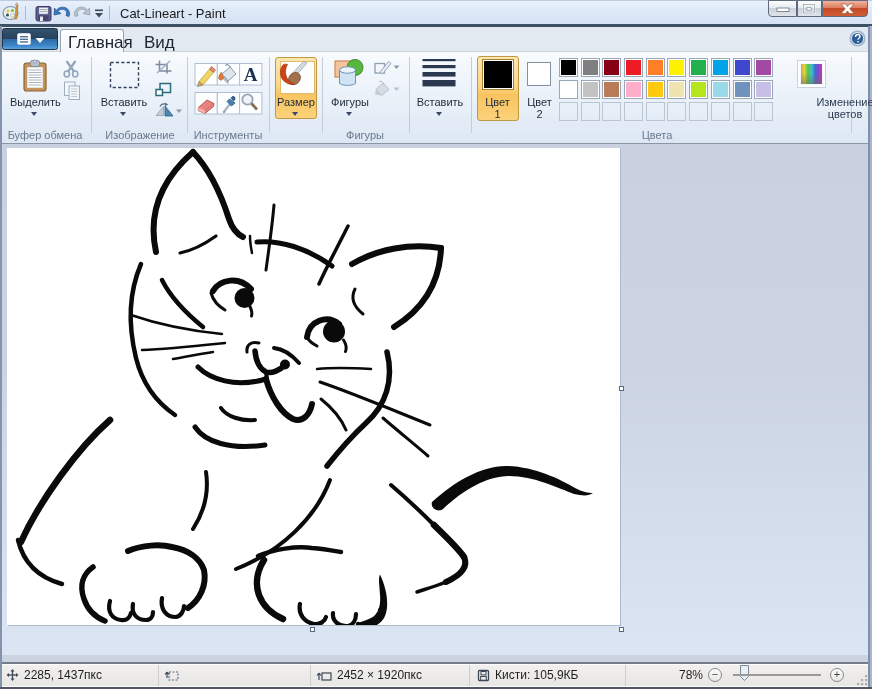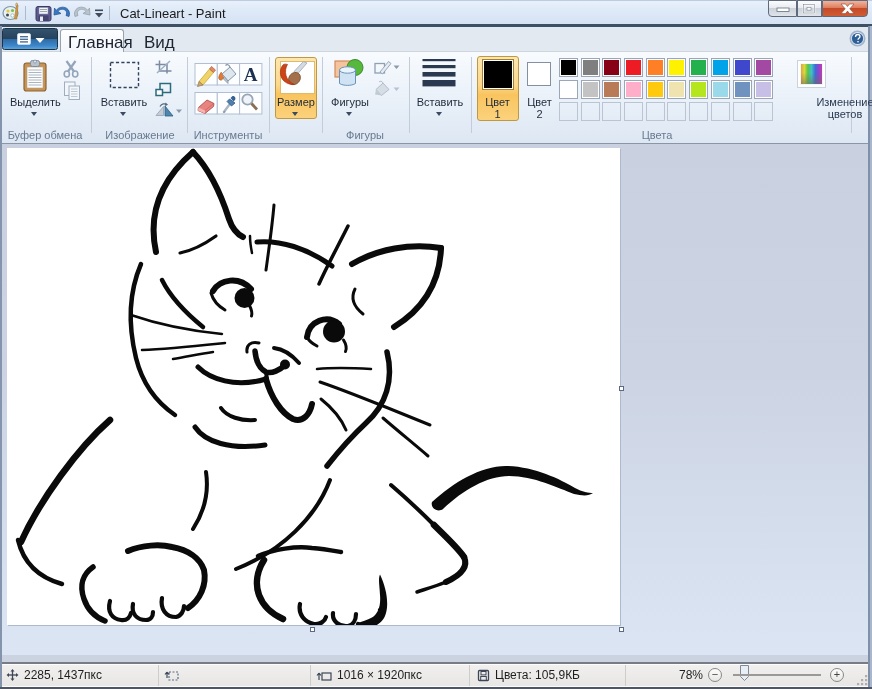--- a/index.html
+++ b/index.html
@@ -501,18 +501,18 @@
   </div>
   <div class="abs handle" style="left:619px;top:386px;"></div>
   <div class="abs handle" style="left:310px;top:627px;"></div>
   <div class="abs handle" style="left:619px;top:627px;"></div>
 
   <div class="abs ssep" style="left:158px;"></div>
   <div class="abs ssep" style="left:310px;"></div>
   <div class="abs ssep" style="left:469px;"></div>
   <div class="abs ssep" style="left:625px;"></div>
   <div class="abs stext" style="left:24px;">2285, 1437пкс</div>
-  <div class="abs stext" style="left:337px;">1016 × 1920пкс</div>
-  <div class="abs stext" style="left:495px;">Цвета: 105,9КБ</div>
+  <div class="abs stext" style="left:337px;">2452 × 1920пкс</div>
+  <div class="abs stext" style="left:495px;">Кисти: 105,9КБ</div>
   <div class="abs stext" style="left:679px;">78%</div>
   <div class="abs zbtn" style="left:708px;">−</div>
   <div class="abs zbtn" style="left:830px;">+</div>
   <div class="abs" style="left:733px;top:674px;width:88px;height:1.5px;background:#9a9997;"></div>
 
 </body></html>

